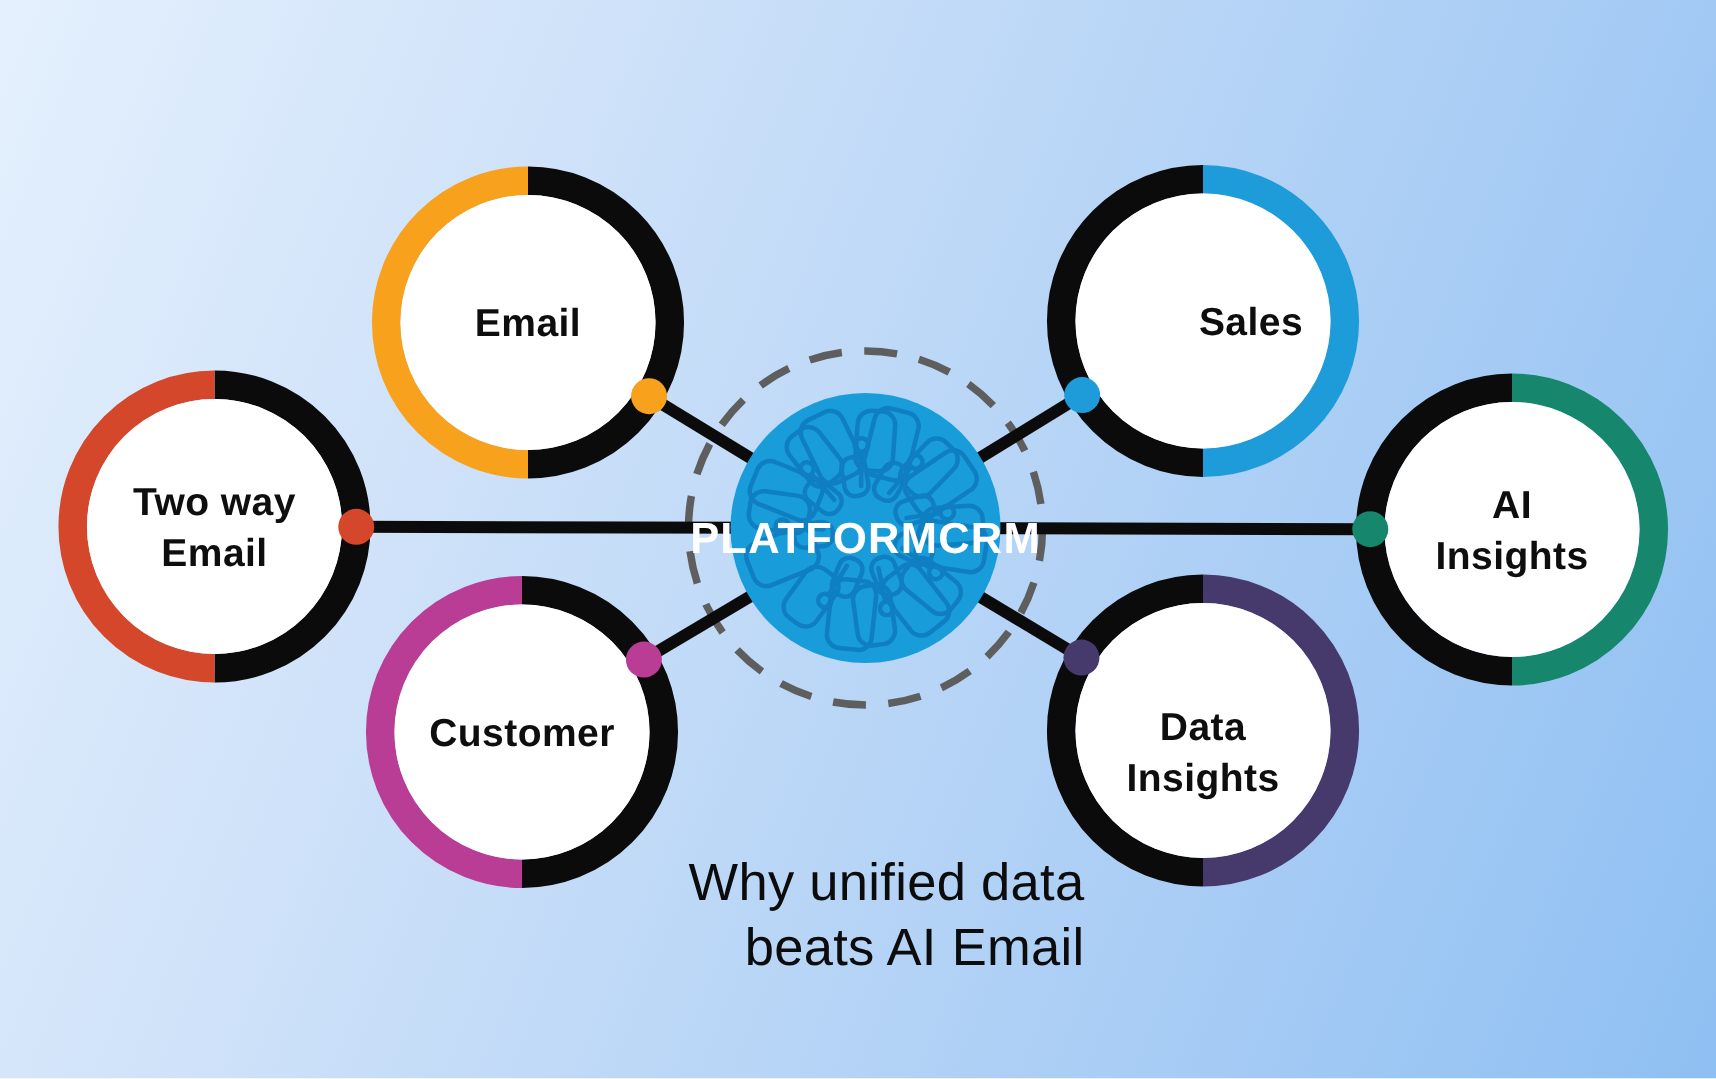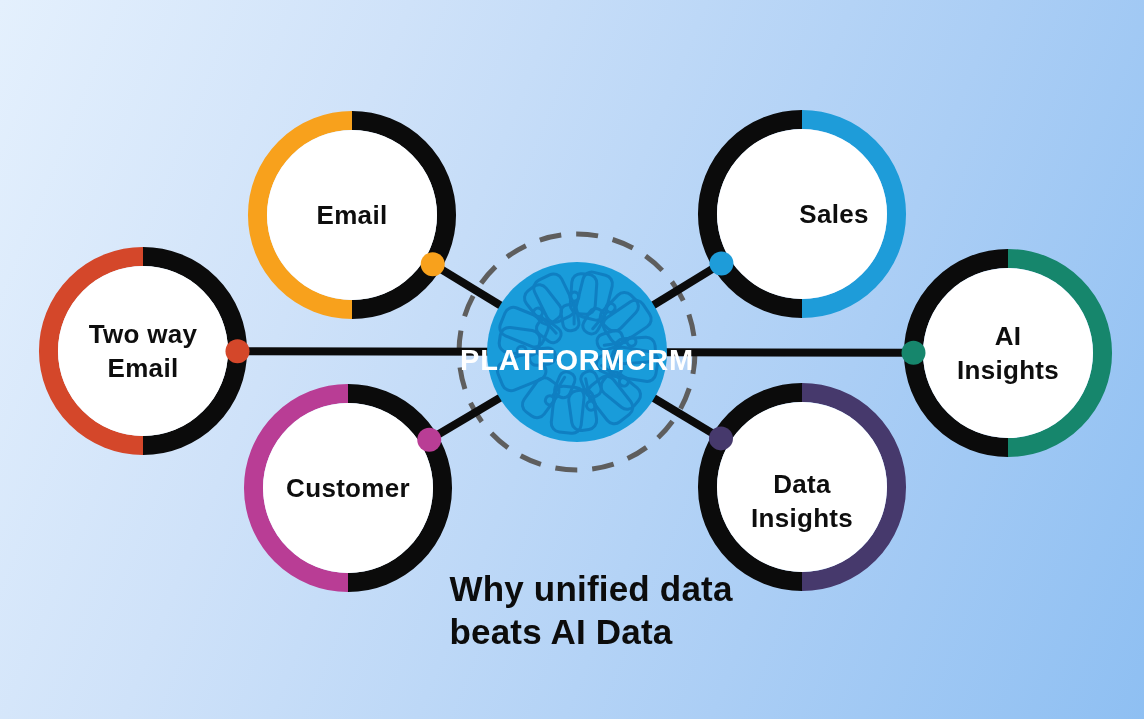--- a/index.html
+++ b/index.html
@@ -43,23 +43,23 @@
     letter-spacing: 0.8px;
     color: #ffffff;
     white-space: nowrap;
     pointer-events: none;
   }
   .title {
     position: absolute;
     left: 591px;
     top: 567px;
     transform: translateX(-50%);
-    text-align: left;
+    text-align: right;
     font-size: 35px;
-    font-weight: 700;
+    font-weight: 400;
     line-height: 43px;
     letter-spacing: 0.2px;
     color: #0c0c0c;
     white-space: nowrap;
   }
   .title span, .hub-label span, .node-label span { display: block; }
 </style>
 </head>
 <body>
 
@@ -193,15 +193,15 @@
       </div>
     </div>
 
   <div class="hub-label">
     <span>PLATFORM</span>
     <span>CRM</span>
   </div>
 
   <div class="title">
     <span>Why unified data</span>
-    <span>beats AI Data</span>
+    <span>beats AI Email</span>
   </div>
 </div>
 
 </body></html>

